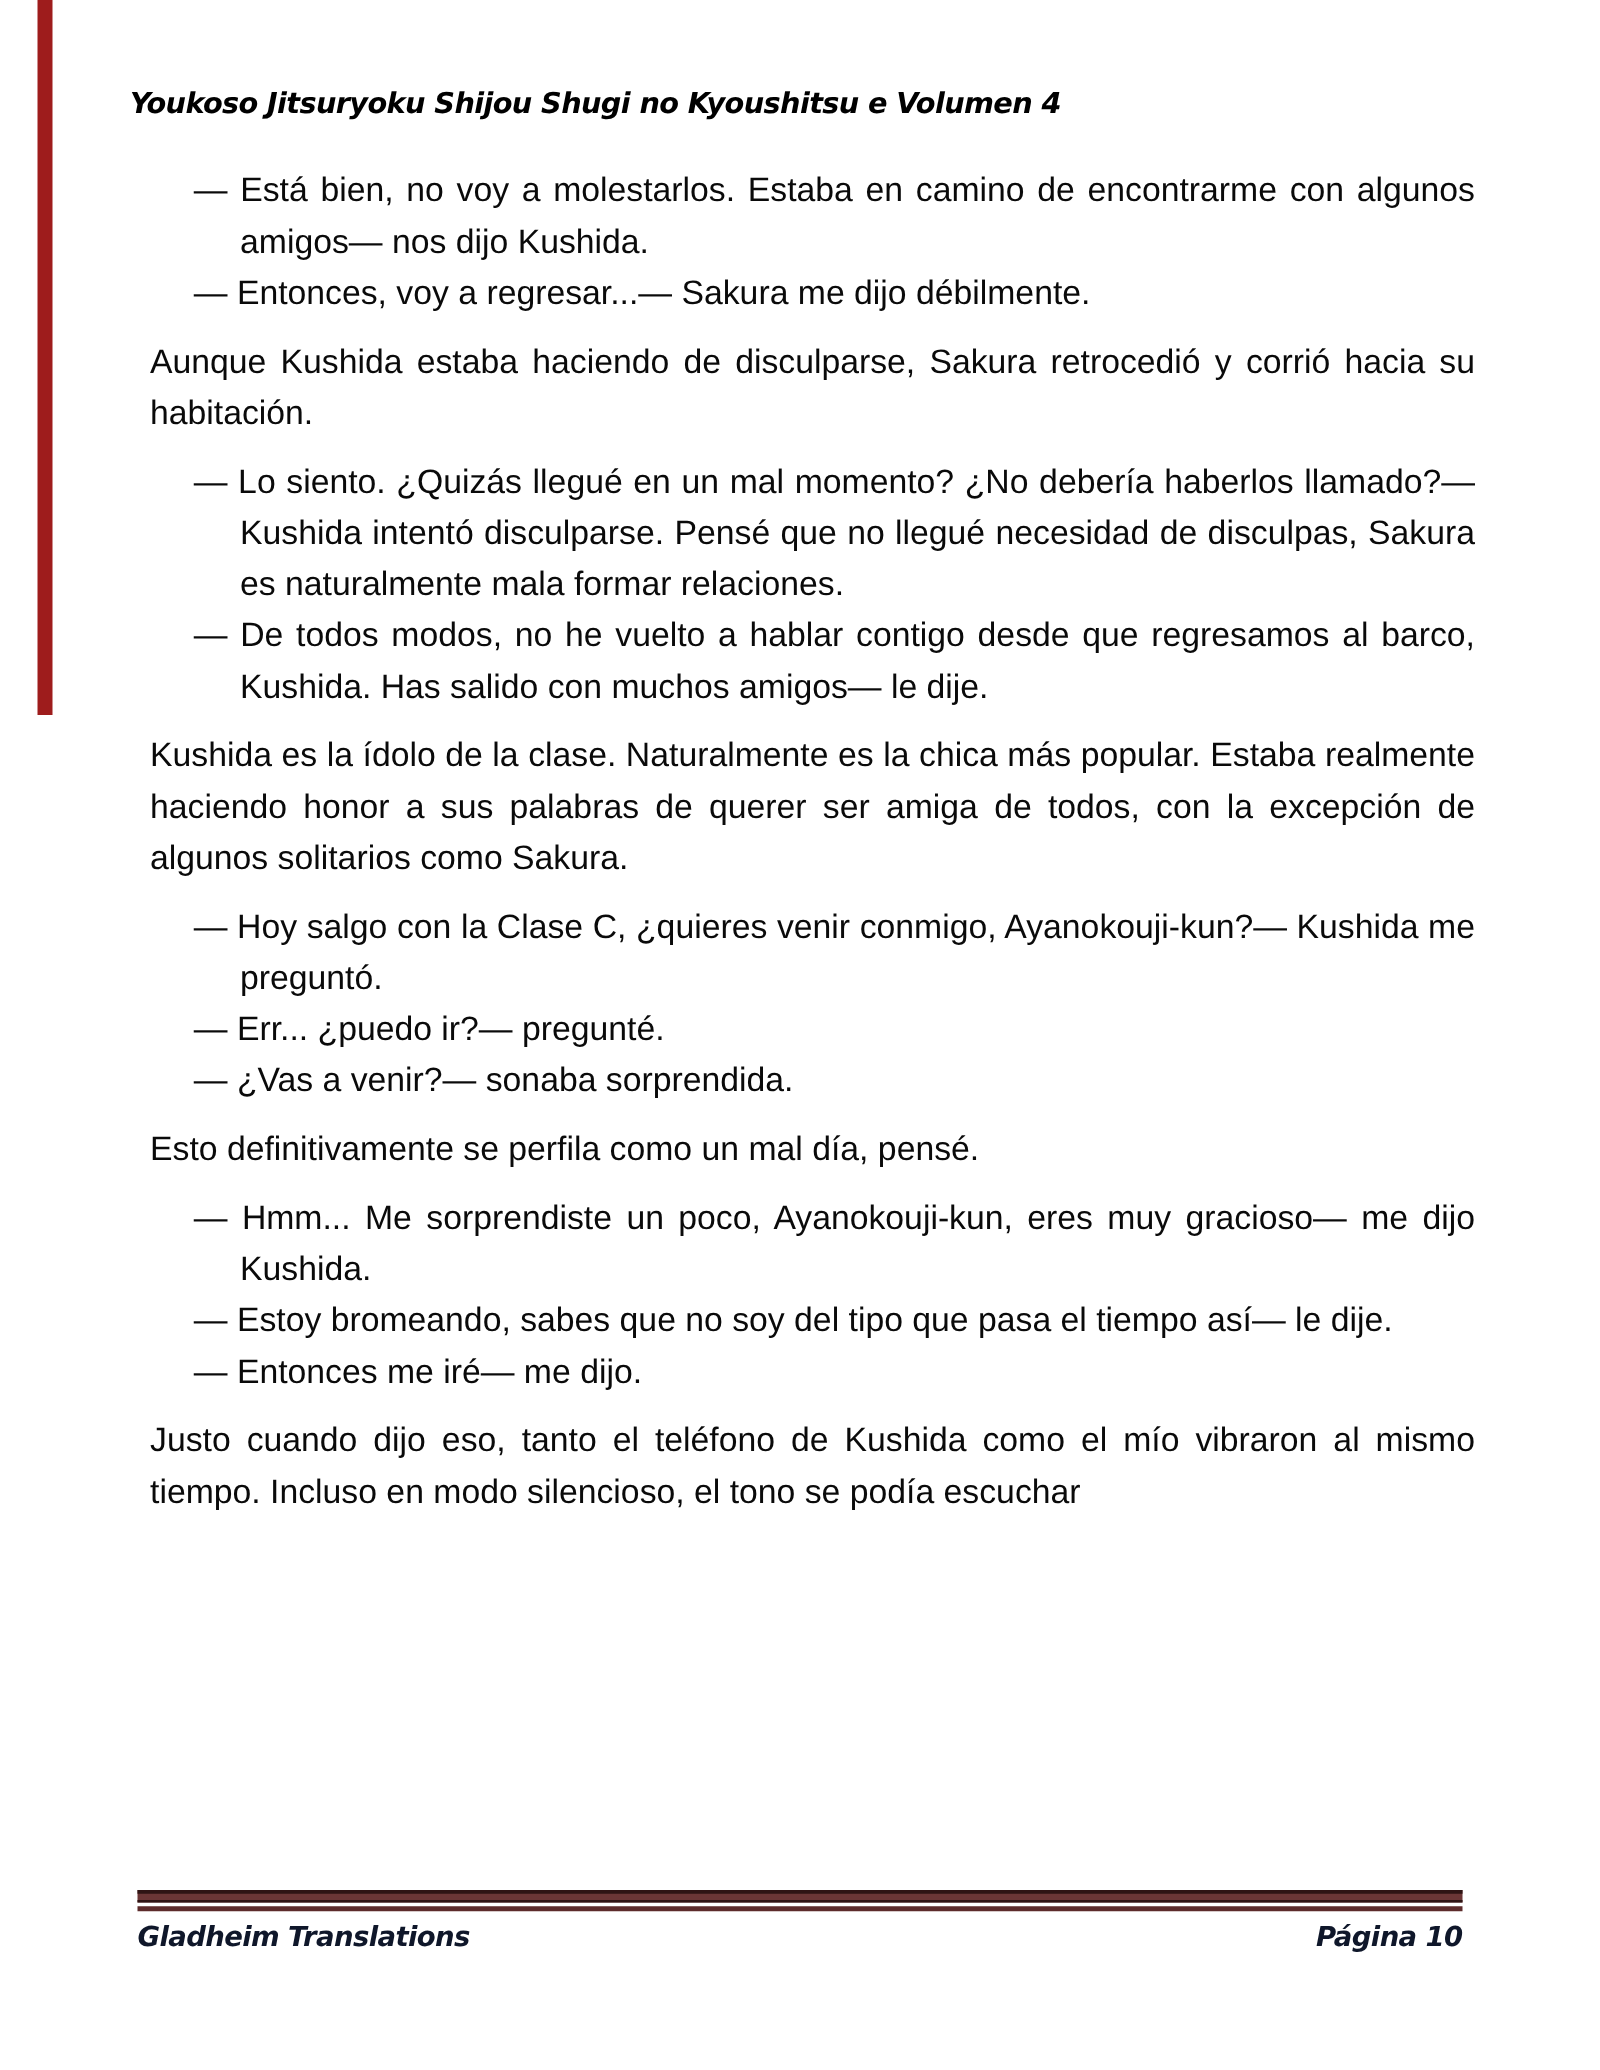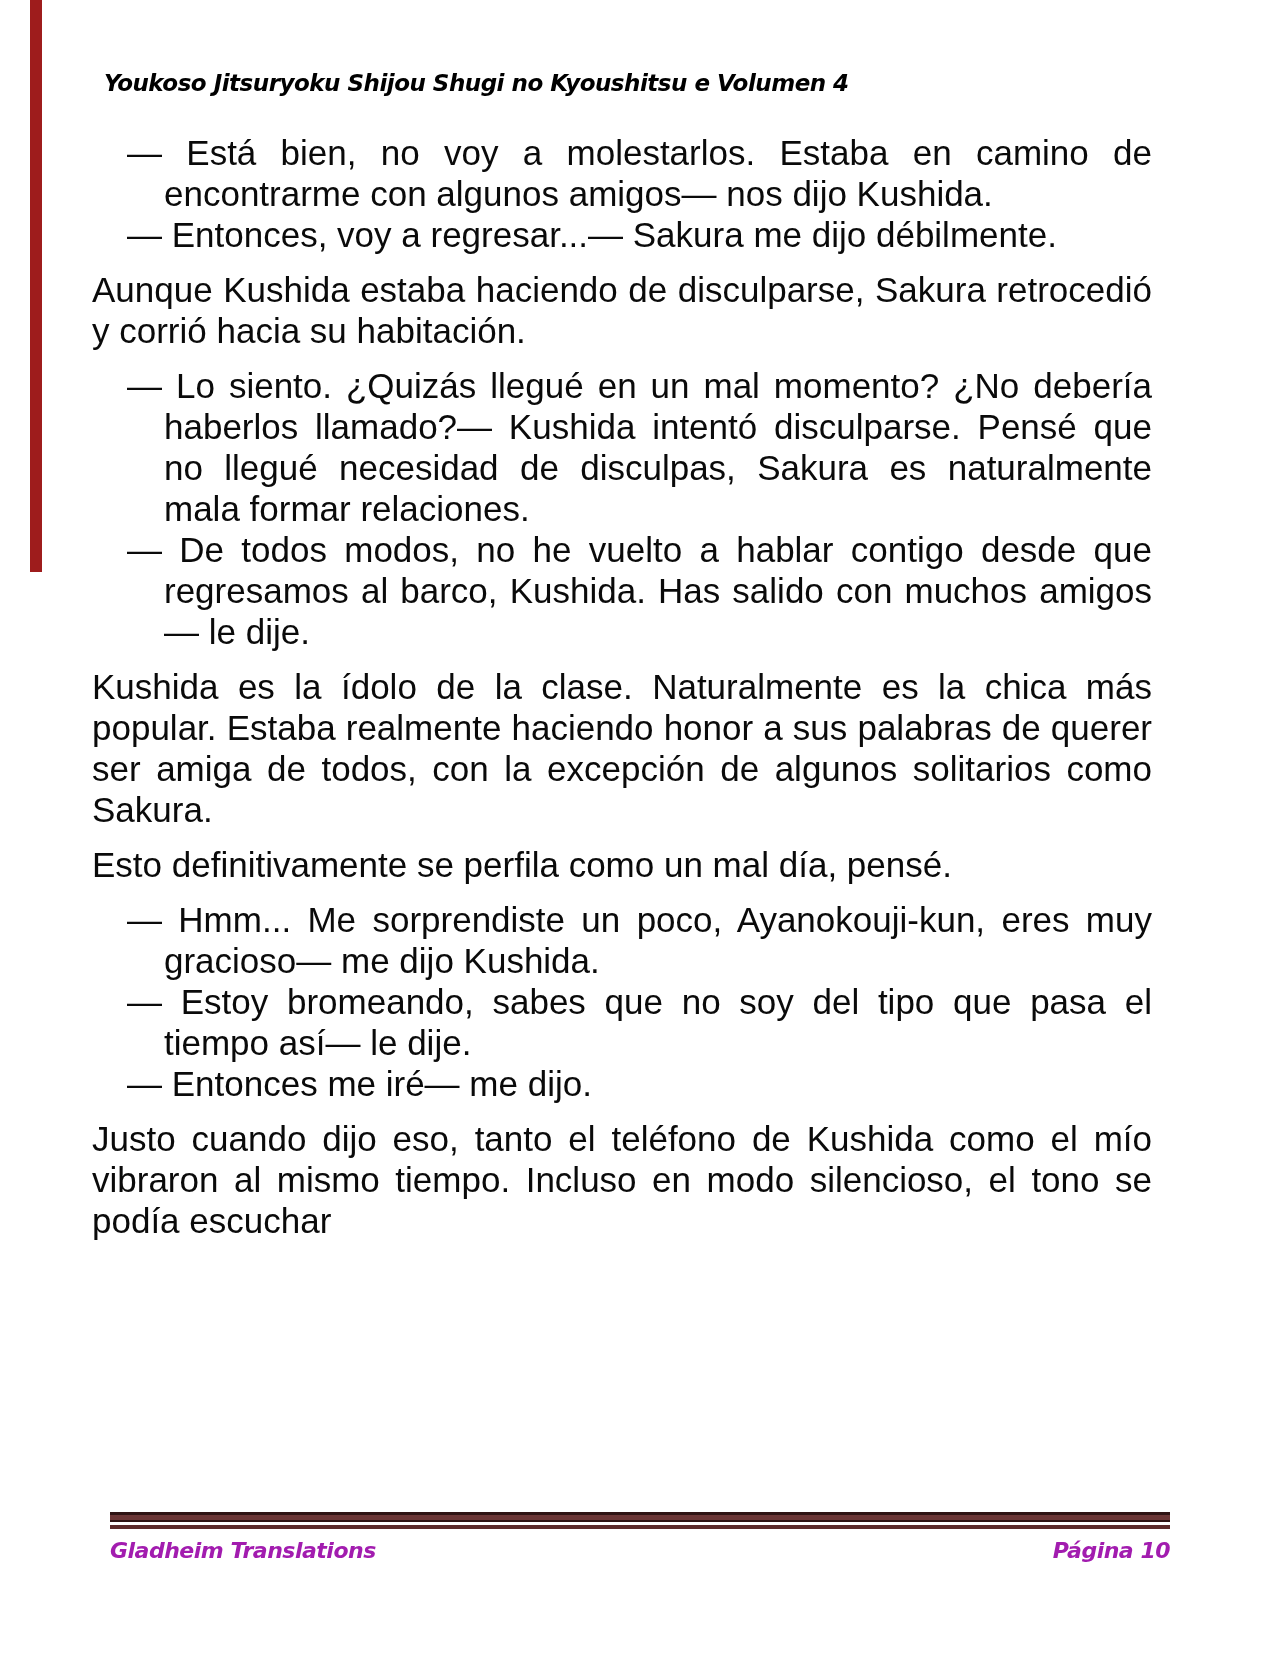--- a/index.html
+++ b/index.html
@@ -32,23 +32,23 @@
     font-weight: bold;
     font-style: italic;
     font-size: 23px;
     letter-spacing: -0.5px;
     color: #000000;
     white-space: nowrap;
   }
   .content {
     position: absolute;
     top: 118px;
-    left: 92px;
+    left: 120px;
     width: 1060px;
-    font-size: 35px;
+    font-size: 27px;
     line-height: 41px;
     text-align: justify;
   }
   .para {
     margin: 14px 0;
   }
   .dialogue {
     margin: 14px 0;
   }
   .dline {
@@ -77,41 +77,46 @@
   .footer-row {
     display: flex;
     justify-content: space-between;
     align-items: baseline;
     margin-top: 9px;
     font-family: "DejaVu Sans", sans-serif;
     font-weight: bold;
     font-style: italic;
     font-size: 22px;
     letter-spacing: -0.5px;
-    color: #a21caf;
+    color: #0f172a;
   }
 </style>
 </head>
 <body>
 
 <div class="accent-bar"></div>
 
 <div class="page-header">Youkoso Jitsuryoku Shijou Shugi no Kyoushitsu e Volumen 4</div>
 
 <div class="content">
     <div class="dialogue">
       <div class="dline">— Está bien, no voy a molestarlos. Estaba en camino de encontrarme con algunos amigos— nos dijo Kushida.</div>
       <div class="dline">— Entonces, voy a regresar...— Sakura me dijo débilmente.</div>
     </div>
     <p class="para">Aunque Kushida estaba haciendo de disculparse, Sakura retrocedió y corrió hacia su habitación.</p>
     <div class="dialogue">
       <div class="dline">— Lo siento. ¿Quizás llegué en un mal momento? ¿No debería haberlos llamado?— Kushida intentó disculparse. Pensé que no llegué necesidad de disculpas, Sakura es naturalmente mala formar relaciones.</div>
       <div class="dline">— De todos modos, no he vuelto a hablar contigo desde que regresamos al barco, Kushida. Has salido con muchos amigos— le dije.</div>
     </div>
     <p class="para">Kushida es la ídolo de la clase. Naturalmente es la chica más popular. Estaba realmente haciendo honor a sus palabras de querer ser amiga de todos, con la excepción de algunos solitarios como Sakura.</p>
+    <div class="dialogue">
+      <div class="dline">— Hoy salgo con la Clase C, ¿quieres venir conmigo, Ayanokouji-kun?— Kushida me preguntó.</div>
+      <div class="dline">— Err... ¿puedo ir?— pregunté.</div>
+      <div class="dline">— ¿Vas a venir?— sonaba sorprendida.</div>
+    </div>
     <p class="para">Esto definitivamente se perfila como un mal día, pensé.</p>
     <div class="dialogue">
       <div class="dline">— Hmm... Me sorprendiste un poco, Ayanokouji-kun, eres muy gracioso— me dijo Kushida.</div>
       <div class="dline">— Estoy bromeando, sabes que no soy del tipo que pasa el tiempo así— le dije.</div>
       <div class="dline">— Entonces me iré— me dijo.</div>
     </div>
     <p class="para">Justo cuando dijo eso, tanto el teléfono de Kushida como el mío vibraron al mismo tiempo. Incluso en modo silencioso, el tono se podía escuchar</p>
   </div>
 
 <div class="page-footer">

